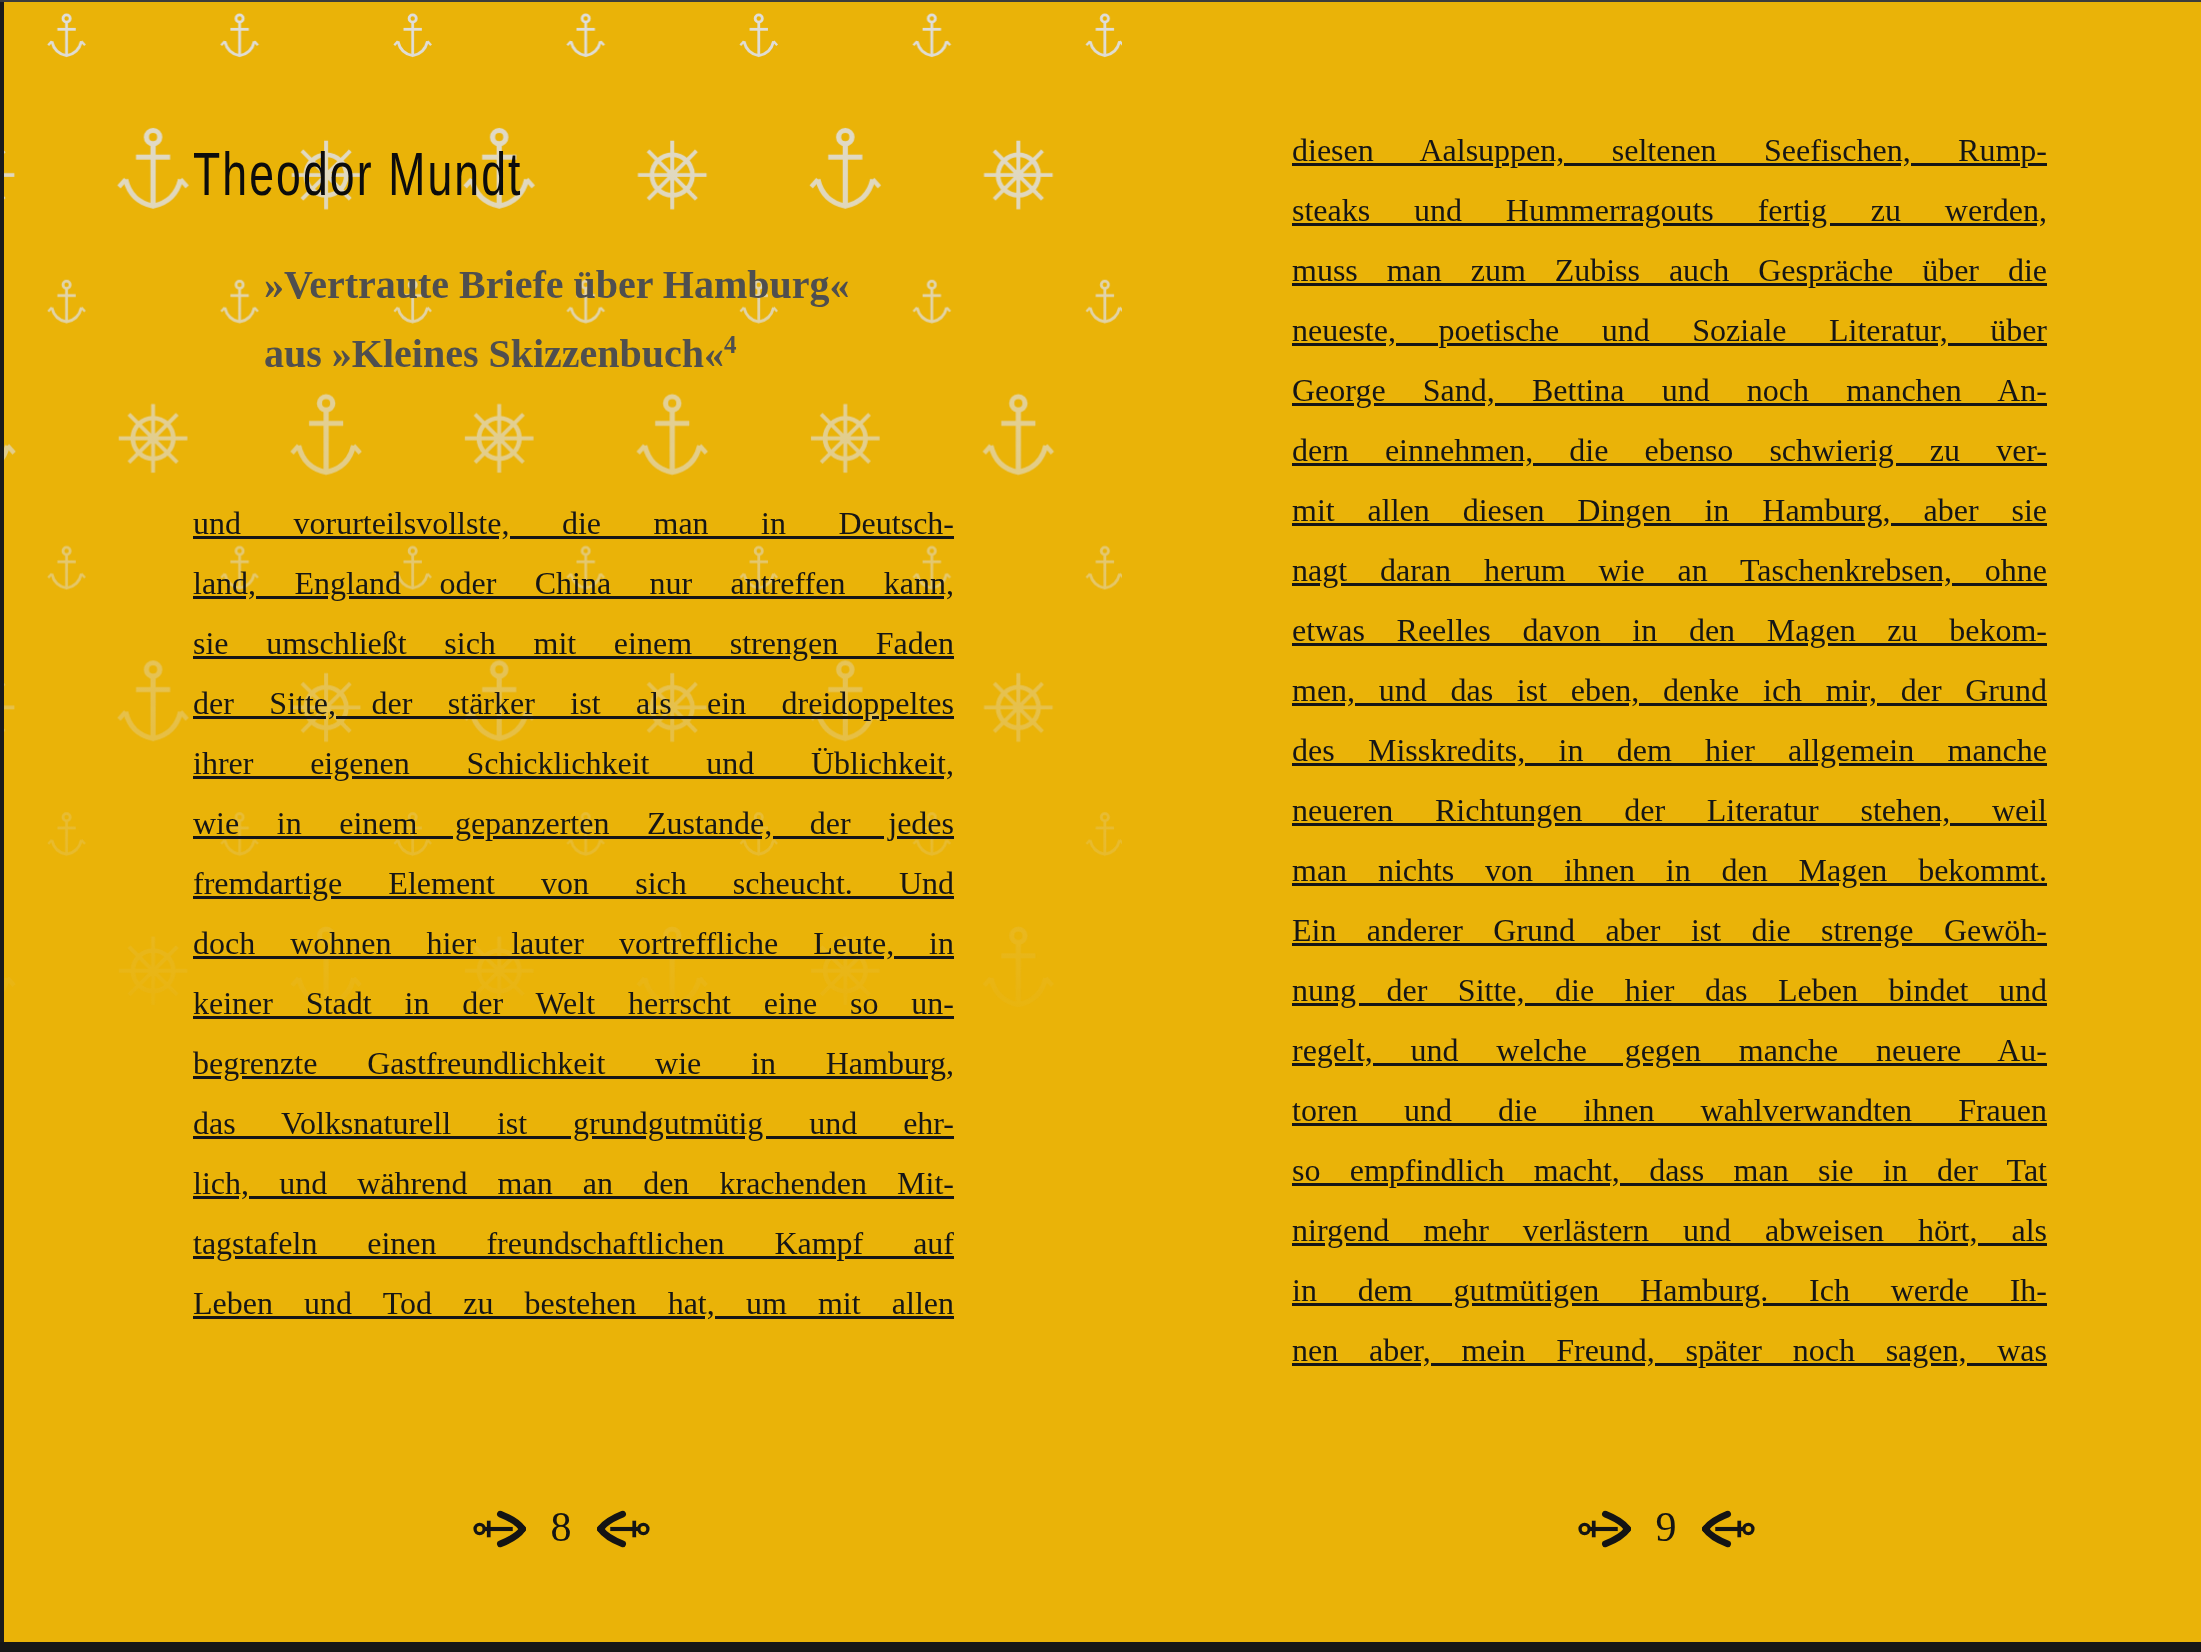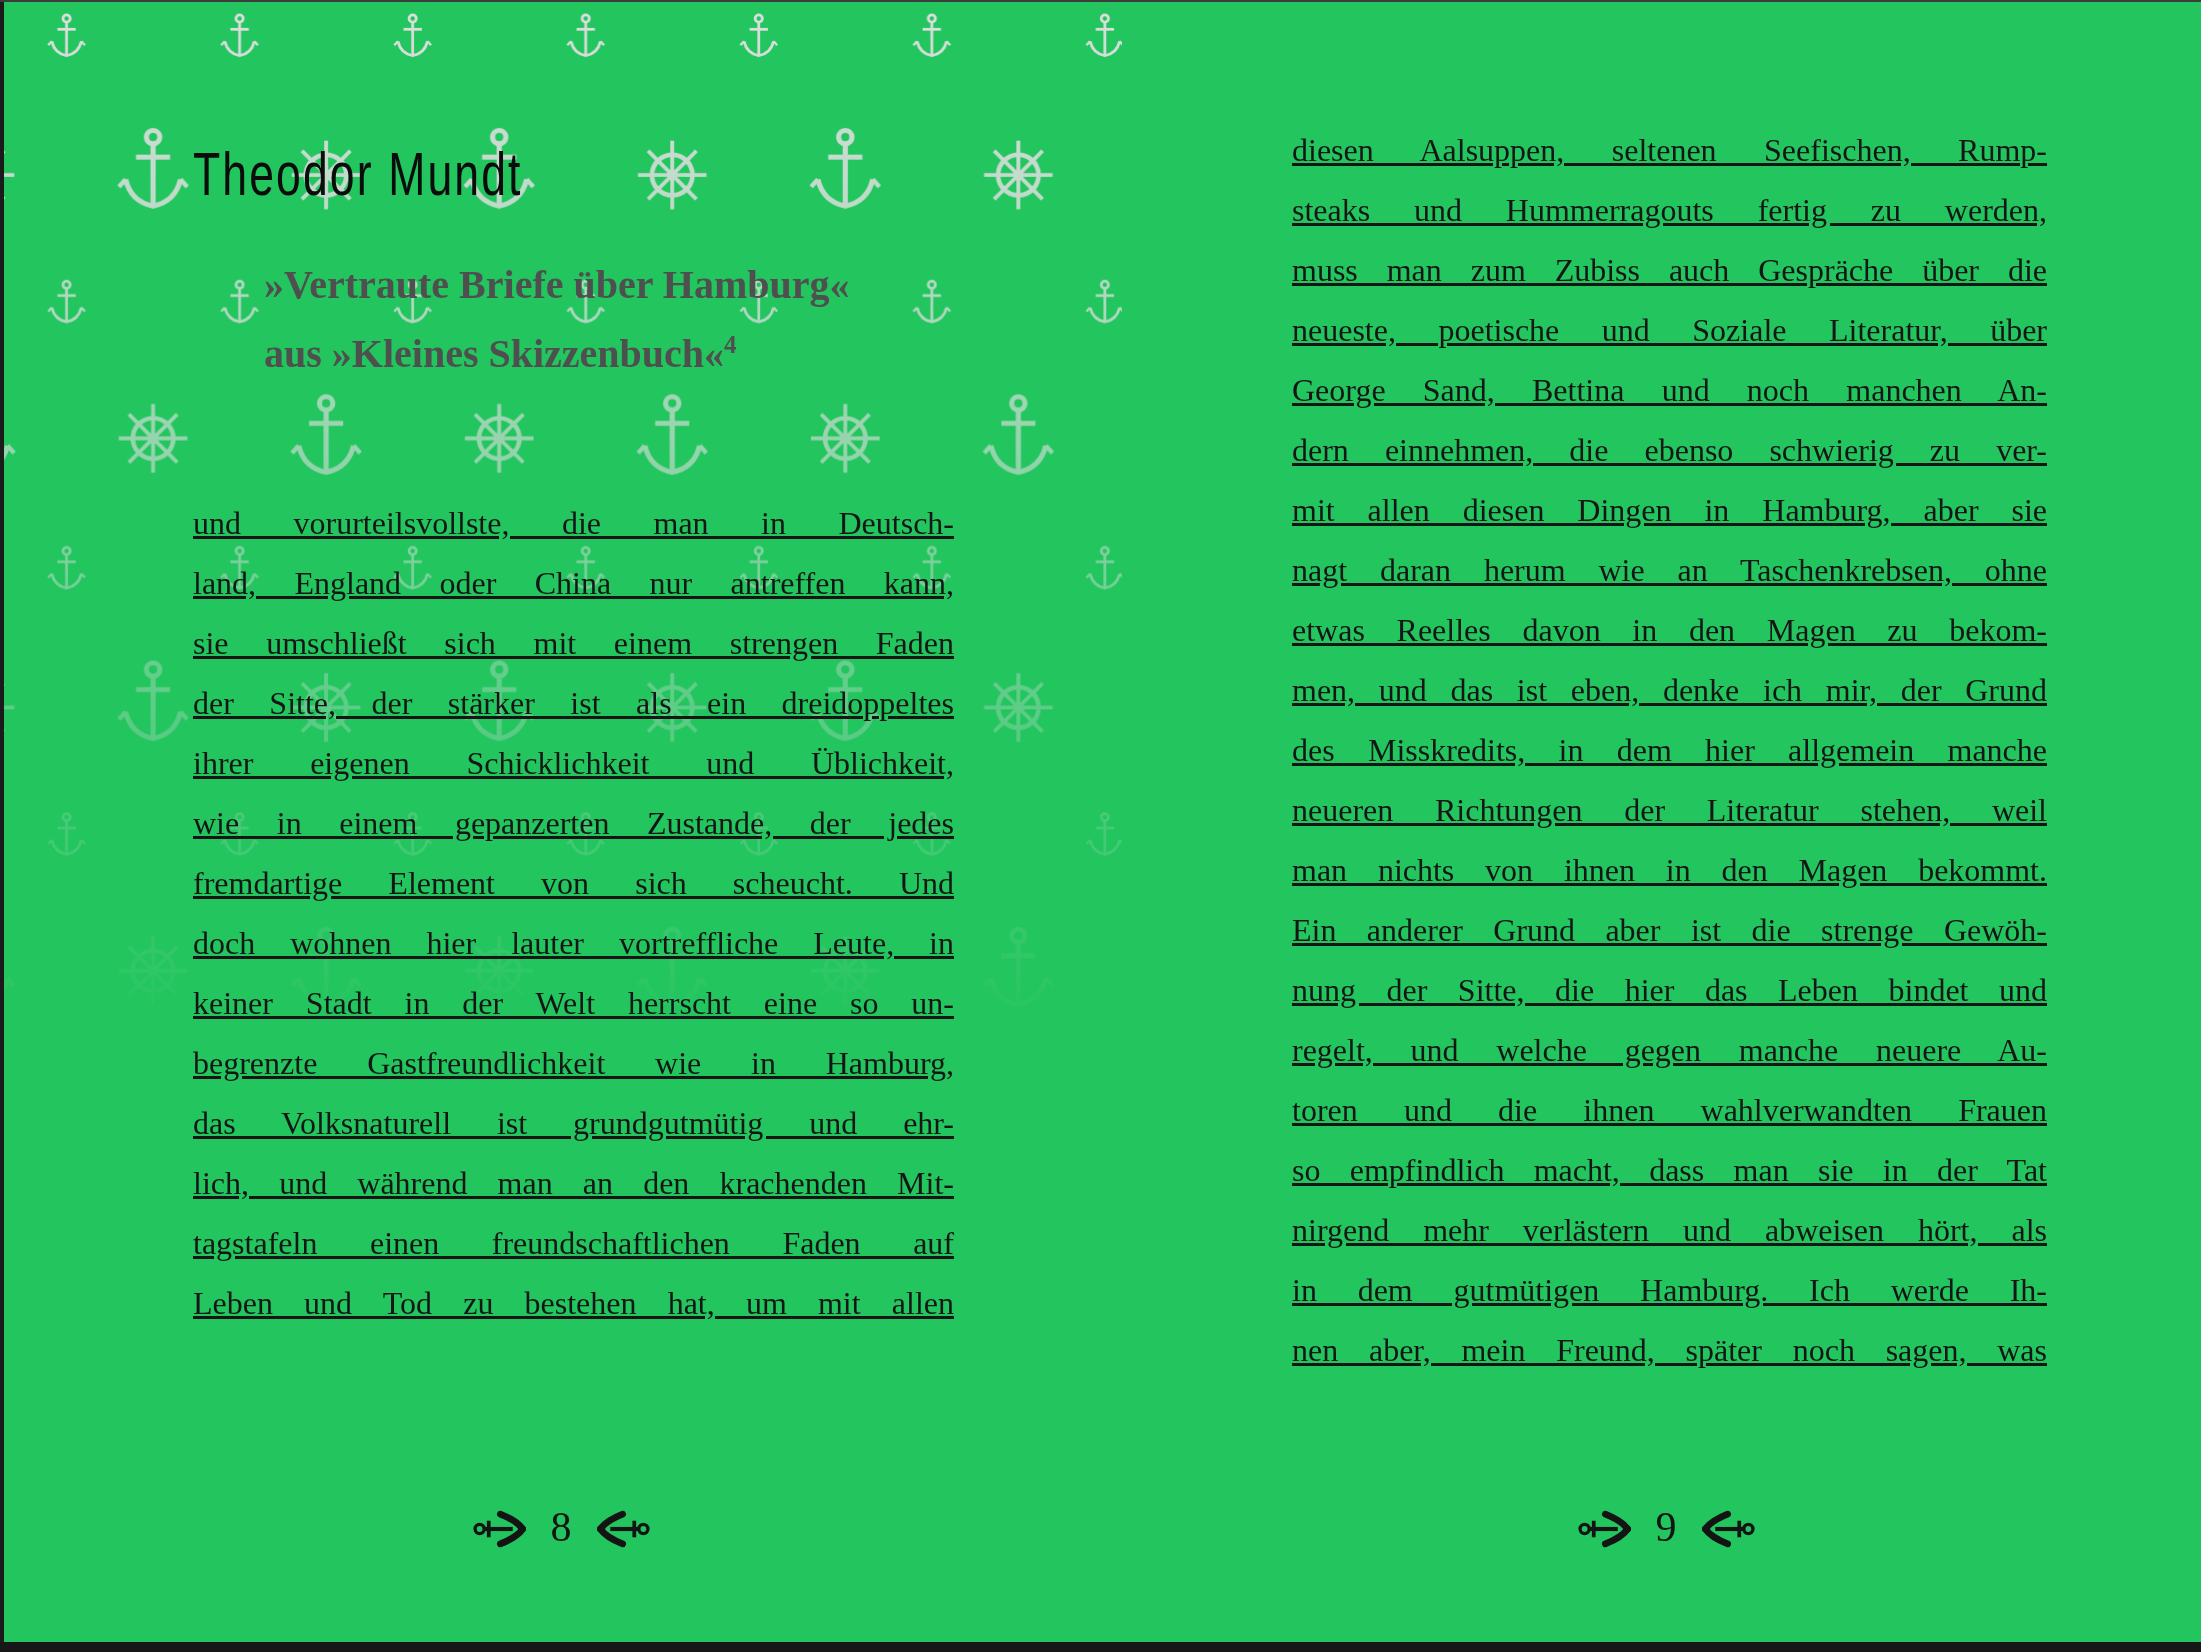--- a/index.html
+++ b/index.html
@@ -1,19 +1,19 @@
 <!DOCTYPE html>
 <html style="font-size:15px"><head>
 <meta charset="utf-8">
 <style>
   html,body{margin:0;padding:0;background:#888;}
   .spread{
     position:relative;
     width:2202px;height:1652px;
-    background:#22c55e;
+    background:#eab308;
     overflow:hidden;
     font-family:"Liberation Serif", serif;
   }
   .edge-left{position:absolute;left:0;top:0;bottom:0;width:3.8px;background:#1b1b1b;z-index:5;}
   .edge-top{position:absolute;left:0;top:0;right:0;height:1.9px;background:#3c3c3c;z-index:5;}
   .edge-bottom{position:absolute;left:0;bottom:0;right:0;height:10.5px;background:#171717;z-index:5;}
 
   .bg-pattern{position:absolute;left:0;top:0;z-index:0;}
 
   .author-title{
@@ -146,21 +146,21 @@
           <div class="line">sie umschließt sich mit einem strengen Faden</div>
           <div class="line">der Sitte, der stärker ist als ein dreidoppeltes</div>
           <div class="line">ihrer eigenen Schicklichkeit und Üblichkeit,</div>
           <div class="line">wie in einem gepanzerten Zustande, der jedes</div>
           <div class="line">fremdartige Element von sich scheucht. Und</div>
           <div class="line">doch wohnen hier lauter vortreffliche Leute, in</div>
           <div class="line">keiner Stadt in der Welt herrscht eine so un-</div>
           <div class="line">begrenzte Gastfreundlichkeit wie in Hamburg,</div>
           <div class="line">das Volksnaturell ist grundgutmütig und ehr-</div>
           <div class="line">lich, und während man an den krachenden Mit-</div>
-          <div class="line">tagstafeln einen freundschaftlichen Faden auf</div>
+          <div class="line">tagstafeln einen freundschaftlichen Kampf auf</div>
           <div class="line">Leben und Tod zu bestehen hat, um mit allen</div>
         </div>
     </div>
 
     <div class="footer footer-left">
       <svg class="orn" width="53" height="38" viewBox="0 0 64 44">
         <use href="#anchorOrn"></use>
       </svg>
       <span class="page-num">8</span>
       <svg class="orn" width="53" height="38" viewBox="0 0 64 44">

